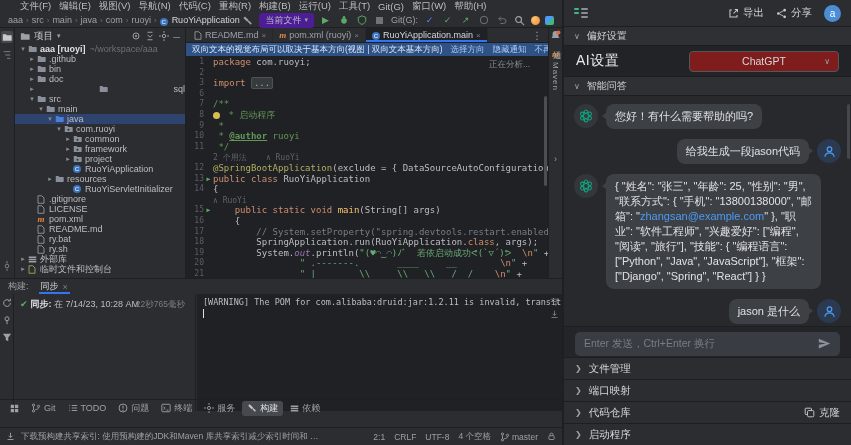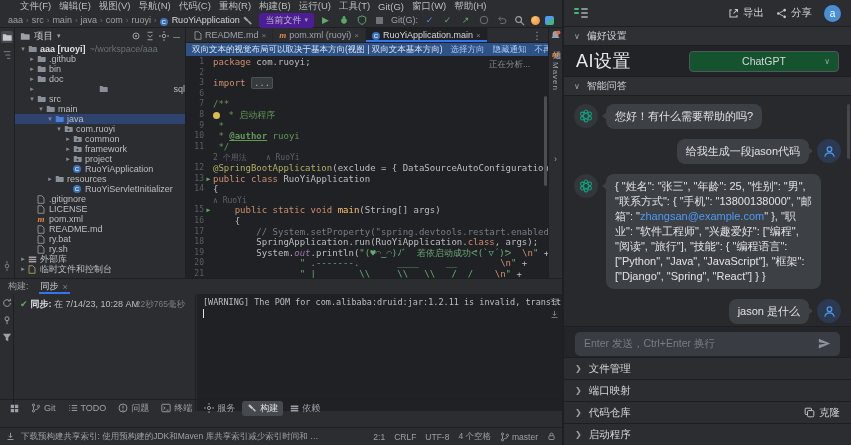--- a/index.html
+++ b/index.html
@@ -93,22 +93,22 @@
 .hamb .r{display:flex;gap:2px}
 .hamb .seg{height:2px;border-radius:1px}
 .hamb .gr{background:#41b883;width:5px}
 .hamb .gy{background:#8a8e95;flex:1}
 #rphead .sp{flex:1}
 .hbtn{display:flex;align-items:center;gap:4px;font-size:10.5px;color:#ced1d6}
 .avatar-a{width:17px;height:17px;border-radius:50%;background:#4a8ed5;color:#fff;display:flex;align-items:center;justify-content:center;font-size:10px}
 .rp-strip{height:19px;background:#2e3034;border-bottom:1px solid #1d1e21;display:flex;align-items:center;gap:7px;padding:0 10px;font-size:10px;color:#ced1d6}
 .rp-strip .chev{color:#9da0a6;font-size:8px}
 #airow{height:31px;background:#212327;display:flex;align-items:center;padding:0 12px;border-bottom:1px solid #1d1e21}
-#ailabel{font-size:18px;color:#e8eaed;letter-spacing:.5px}
-#aidrop{margin-left:auto;width:150px;height:21px;background:#14532d;border:1px solid #53565c;border-radius:4px;display:flex;align-items:center;justify-content:center;position:relative;font-size:10.5px;color:#d5d7dc}
+#ailabel{font-size:14px;color:#e8eaed;letter-spacing:.5px}
+#aidrop{margin-left:auto;width:150px;height:21px;background:#7f1d1d;border:1px solid #53565c;border-radius:4px;display:flex;align-items:center;justify-content:center;position:relative;font-size:10.5px;color:#d5d7dc}
 #aidrop .dchev{position:absolute;right:8px;color:#9da0a6;font-size:8px}
 #chat{position:relative;height:230px;padding:8px 10px;overflow:hidden}
 .msg{display:flex;margin-bottom:10px;align-items:flex-start}
 .msg.user{justify-content:flex-end}
 .av{width:24px;height:24px;border-radius:50%;background:#33363b;flex:none;display:flex;align-items:center;justify-content:center}
 .av.usr{background:#2b3a50}
 .bubble{position:relative;background:#3d4045;border-radius:8px;padding:5px 9px;font-size:11px;color:#dfe1e5;max-width:215px;line-height:15px}
 .msg.ai .bubble{margin-left:8px}
 .msg.ai .bubble::before{content:"";position:absolute;left:-4px;top:8px;border-top:4px solid transparent;border-bottom:4px solid transparent;border-right:5px solid #3d4045}
 .msg.user .bubble{margin-right:8px}

